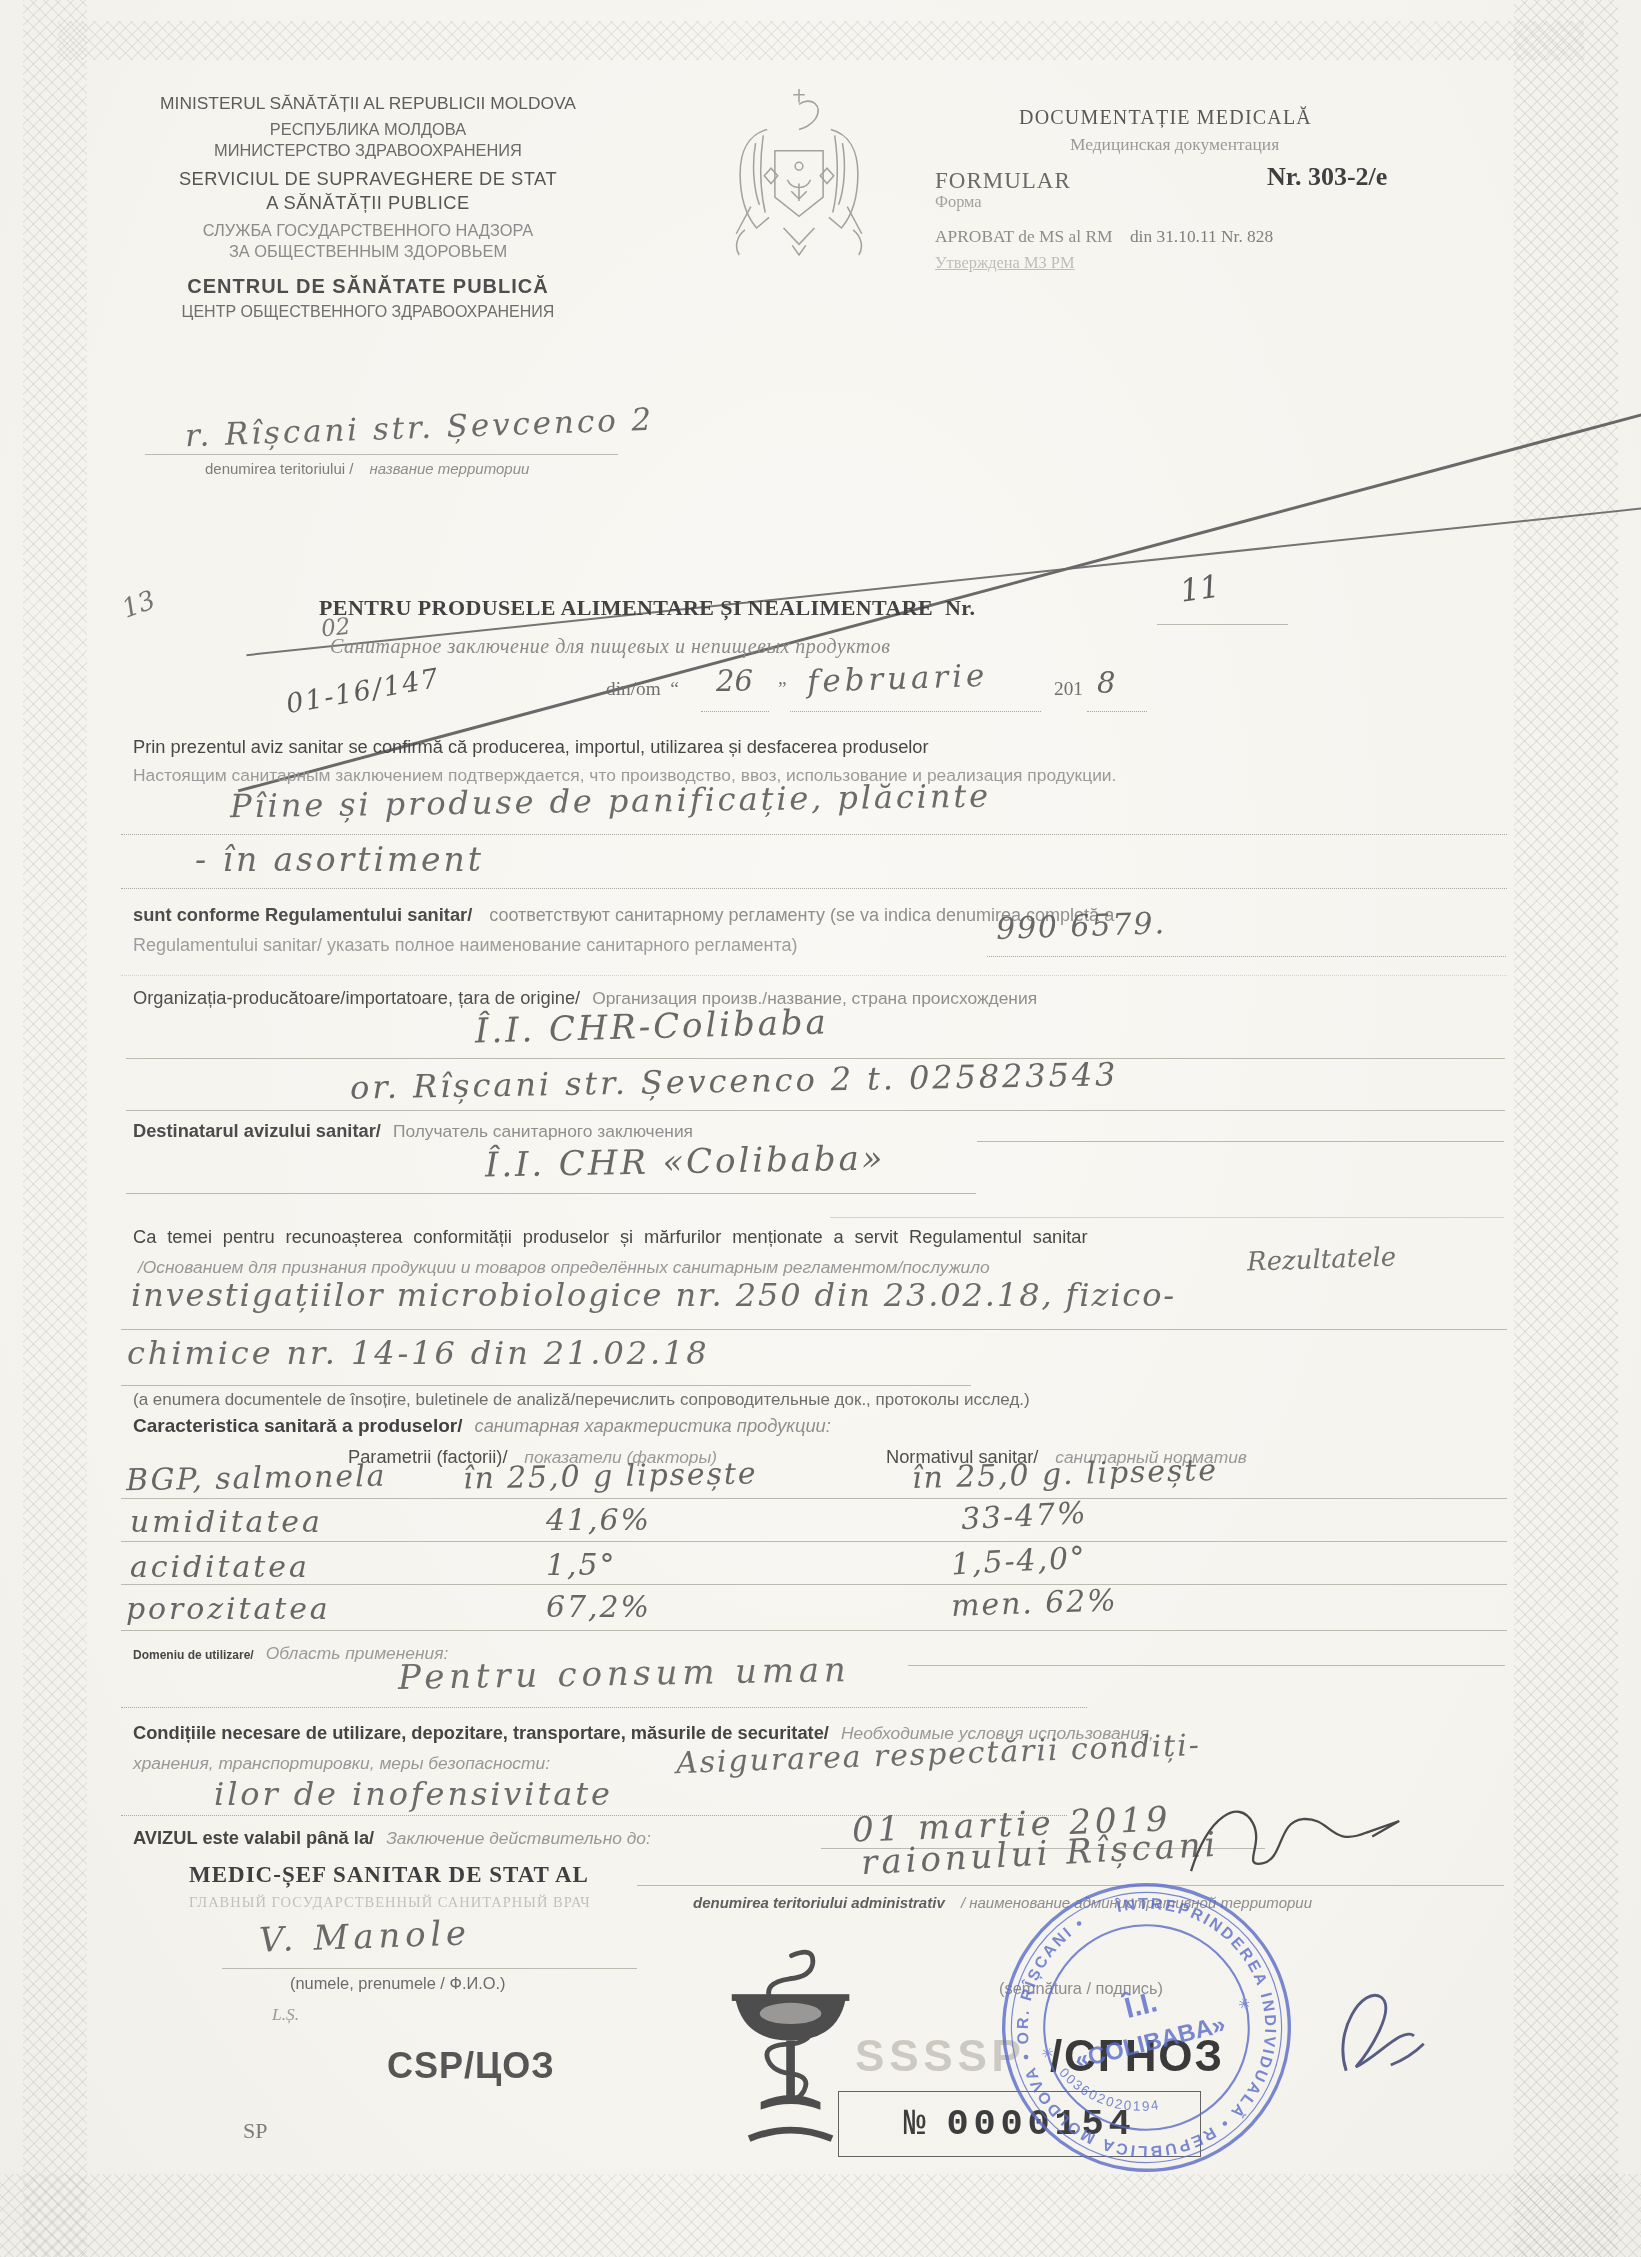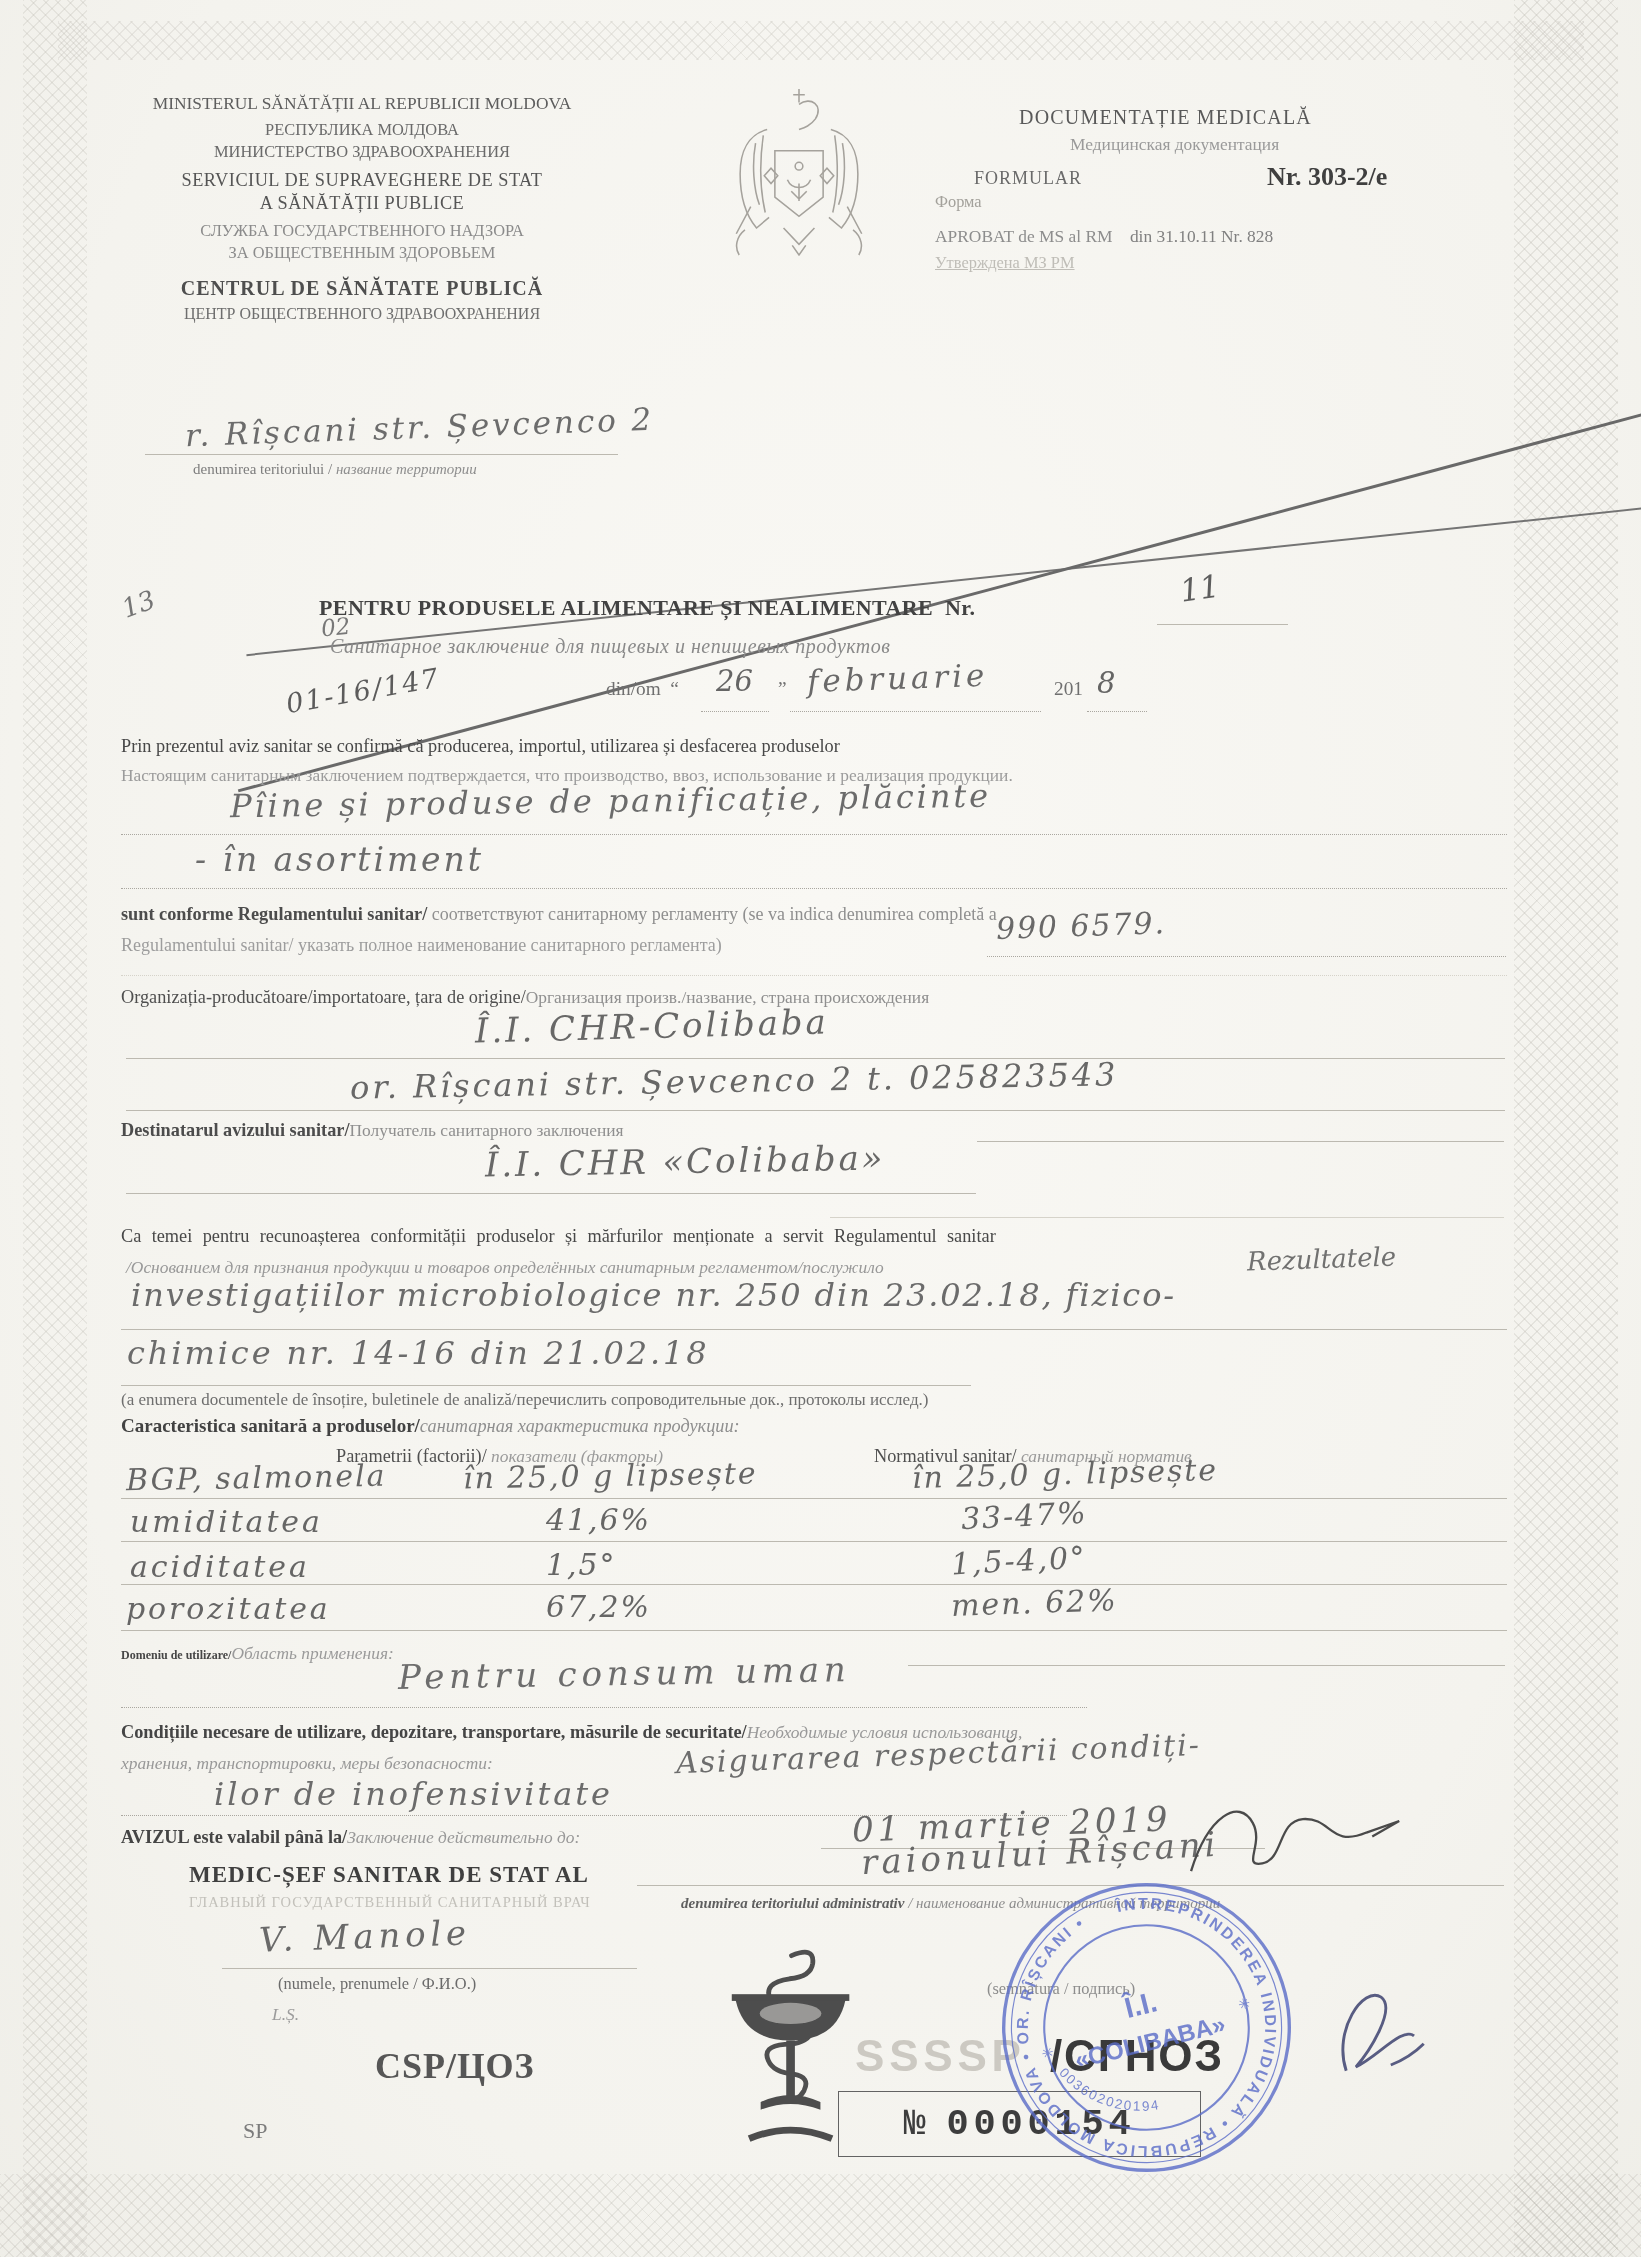--- a/index.html
+++ b/index.html
@@ -1,21 +1,21 @@
 <!DOCTYPE html>
 <html><head>
 <meta charset="utf-8">
 <style>
   html,body{margin:0;padding:0;background:#e8e6e1;}
   #page{position:relative;width:1641px;height:2257px;margin:0 auto;overflow:hidden;
         background:#f6f5f0;
         background-image:radial-gradient(ellipse at 50% 40%, #f9f8f4 0%, #f4f3ee 70%, #efeee8 100%);
         font-family:"Liberation Sans",sans-serif;}
   .abs{position:absolute;}
-  .p{font-family:Liberation Serif, serif;color:#4a4a4a;white-space:nowrap;}
+  .p{font-family:Liberation Sans, sans-serif;color:#4a4a4a;white-space:nowrap;margin-left:12px;}
   .ser{font-family:"Liberation Serif",serif;}
   .it{font-style:italic;}
   .b{font-weight:bold;}
   .hw{font-family:"DejaVu Serif",serif;font-style:italic;color:#5a5a5a;white-space:nowrap;opacity:.92;}
   .line{position:absolute;border-bottom:1.4px solid #bcb9b0;}
   .dot{border-bottom-style:dotted;border-bottom-color:#aaa7a0;}
   .faint{border-bottom-color:#d6d3ca;}
   .g{background-image:
       repeating-linear-gradient(45deg, rgba(150,146,136,.30) 0 1.4px, transparent 1.4px 8.7px),
       repeating-linear-gradient(135deg, rgba(150,146,136,.30) 0 1.4px, transparent 1.4px 8.7px);}
@@ -61,21 +61,21 @@
       <path d="M86 104 v18 M78 112 l8 8 8 -8"></path>
       <path d="M50 96 l7 -8 7 8 -7 8 z M108 96 l7 -8 7 8 -7 8 z"></path>
       <path d="M70 150 l16 17 16 -17 M79 168 l7 10 7 -10"></path>
       <path d="M36 128 l-15 28 M136 128 l15 28"></path>
       <path d="M30 152 c-9 7 -11 18 -6 26 M142 152 c9 7 11 18 6 26"></path>
     </g>
   </svg>
 
   <div class="abs ser" style="left:1019px;top:106px;font-size:20px;color:#595959;letter-spacing:1.2px;white-space:nowrap;">DOCUMENTAȚIE MEDICALĂ</div>
   <div class="abs ser" style="left:1070px;top:134px;font-size:17.4px;color:#9a9a9a;white-space:nowrap;">Медицинская документация</div>
-  <div class="abs ser" style="left:974px;top:168px;font-size:18px;color:#6a6a6a;letter-spacing:1px;">FORMULAR</div>
+  <div class="abs ser" style="left:935px;top:168px;font-size:23px;color:#6a6a6a;letter-spacing:1px;">FORMULAR</div>
   <div class="abs ser" style="left:935px;top:192px;font-size:16.4px;color:#a3a19b;">Форма</div>
   <div class="abs ser b" style="left:1267px;top:162px;font-size:26px;color:#3f3f3f;">Nr. 303-2/e</div>
   <div class="abs ser" style="left:935px;top:226px;font-size:17.4px;color:#8d8d8d;white-space:nowrap;">
     <span>APROBAT de MS al RM</span>&nbsp;&nbsp;&nbsp;
     <span style="color:#808080;">din 31.10.11 Nr. 828</span>
   </div>
   <div class="abs ser" style="left:935px;top:253px;font-size:16.4px;color:#bfbdb7;text-decoration:underline;">Утверждена МЗ РМ</div>
 
   <div class="abs hw" style="left:185px;top:409px;font-size:31px;letter-spacing:2.9px;transform:rotate(-2deg);color:#616161;">r. Rîșcani str. Șevcenco 2</div>
   <div class="line" style="left:145px;top:454px;width:473px;"></div>

